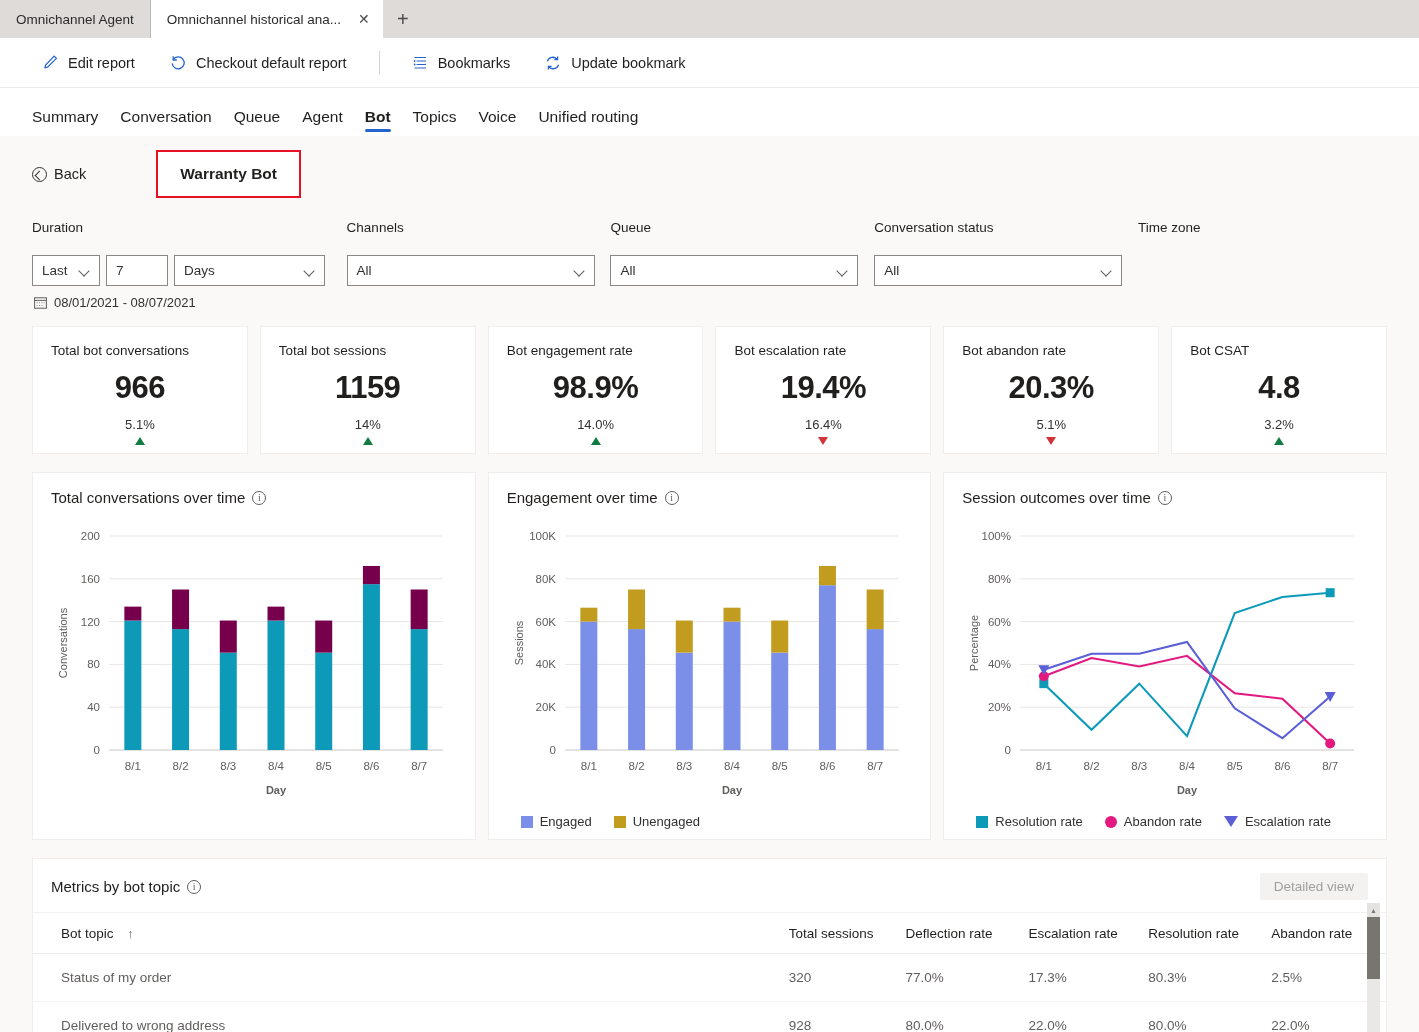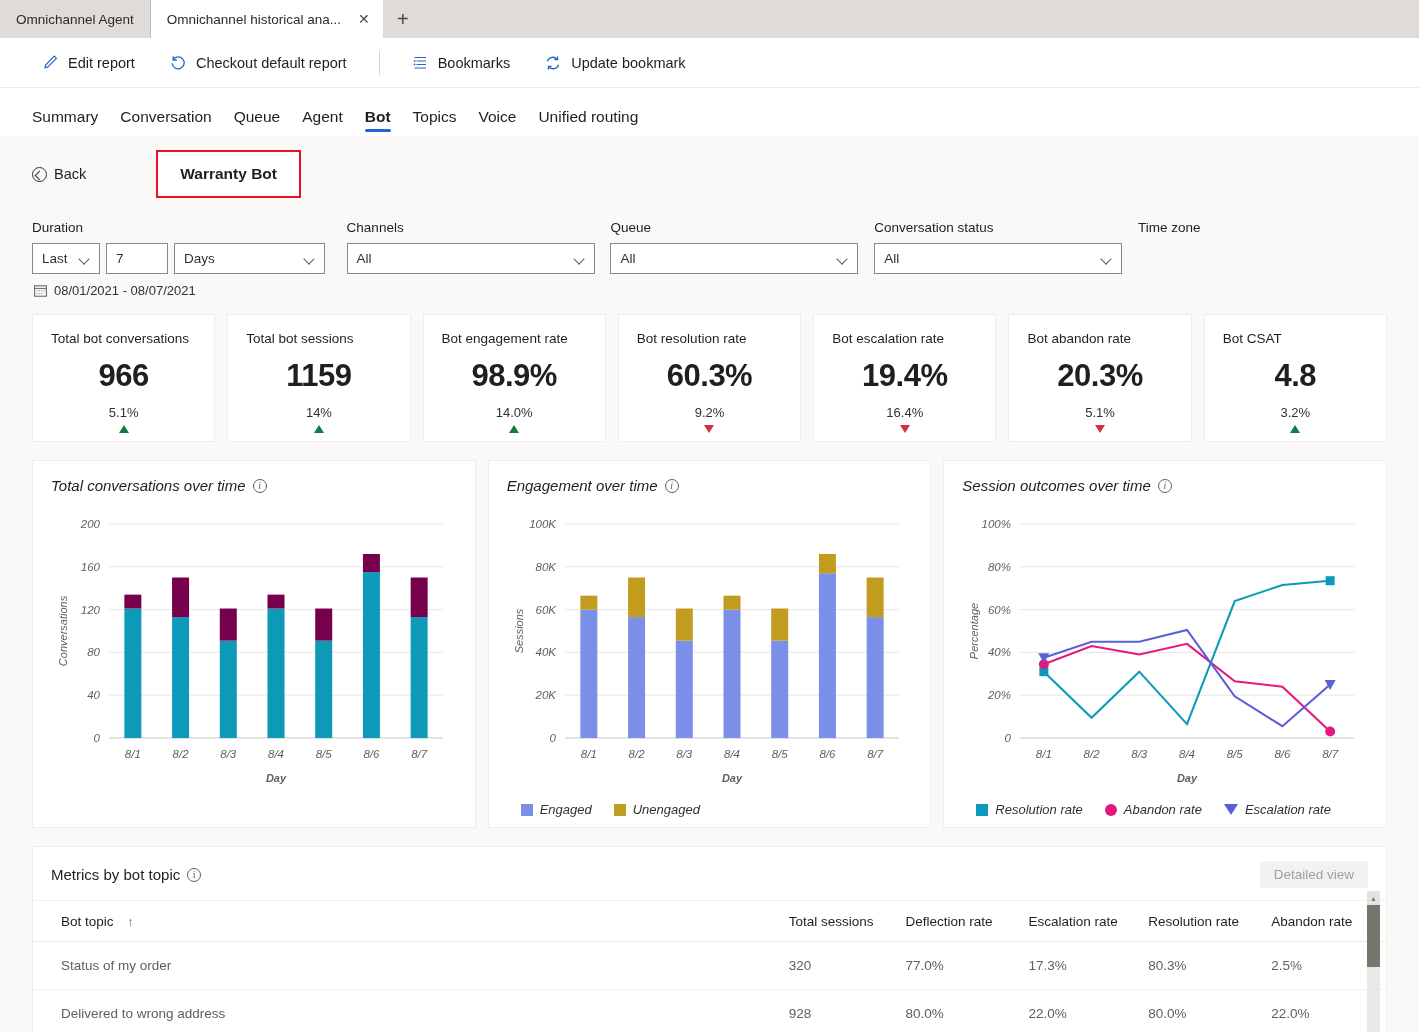--- a/index.html
+++ b/index.html
@@ -76,21 +76,21 @@
     transform: rotate(45deg);
   }
   .bottitle {
     margin-left: 70px; border: 2.5px solid #e81123; background: #ffffff;
     padding: 13px 22px; font-size: 15.5px; font-weight: bold; color: #201f1e;
   }
 
   
   .filters { display: flex; padding: 22px 32px 0 32px; gap: 0; }
   .fgroup { display: flex; flex-direction: column; }
-  .flabel { font-size: 13.5px; color: #201f1e; margin-bottom: 8px; }
+  .flabel { font-size: 13.5px; color: #201f1e; margin-bottom: 20px; }
   .frow { display: flex; gap: 6px; }
   .fbox {
     height: 31px; background: #ffffff; border: 1px solid #8a8886;
     display: flex; align-items: center; justify-content: space-between;
     padding: 0 9px; font-size: 13.5px; color: #323130;
   }
   .chev { width: 10px; height: 10px; position: relative; flex: 0 0 auto; margin-left: 8px; }
   .chev::before {
     content: ''; position: absolute; left: 0px; top: 1px; width: 7px; height: 7px;
     border-right: 1.2px solid #605e5c; border-bottom: 1.2px solid #605e5c;
@@ -110,21 +110,20 @@
   .kpi-delta { margin-top: 11px; font-size: 13px; color: #323130; display: flex; align-items: center; gap: 5px; flex-direction: column; }
   .tri-up { width: 0; height: 0; border-left: 5.5px solid transparent; border-right: 5.5px solid transparent; border-bottom: 8px solid #107c41; }
   .tri-dn { width: 0; height: 0; border-left: 5.5px solid transparent; border-right: 5.5px solid transparent; border-top: 8px solid #d13438; }
 
   
   .chartrow { display: flex; gap: 12px; padding: 18px 32px 0 32px; }
   .card {
     flex: 1 1 0; background: #ffffff; border: 1px solid #f0eeec;
     height: 368px; padding: 16px 18px 10px 18px; display: flex; flex-direction: column;
     position: relative;
-    font-style: italic;
   }
   .card-title { font-size: 15px; color: #201f1e; display: flex; align-items: center; gap: 7px; }
   .info {
     width: 14px; height: 14px; border: 1.2px solid #605e5c; border-radius: 50%;
     font-size: 10px; line-height: 12px; text-align: center; color: #605e5c; font-family: "Liberation Serif", serif;
   }
   .plot { flex: 1 1 auto; position: relative; margin-top: 6px; }
   .legend { display: flex; gap: 22px; padding-left: 14px; padding-top: 2px; }
   .litem { display: flex; align-items: center; gap: 7px; font-size: 13px; color: #323130; }
   .lsw { width: 12px; height: 12px; }
@@ -319,28 +318,20 @@
         <span>14%</span>
         <span class="tri-up"></span>
       </div>
     </div>
     <div class="kpi">
       <div class="kpi-title">Bot engagement rate</div>
       <div class="kpi-value">98.9%</div>
       <div class="kpi-delta">
         <span>14.0%</span>
         <span class="tri-up"></span>
-      </div>
-    </div>
-    <div class="kpi">
-      <div class="kpi-title">Bot resolution rate</div>
-      <div class="kpi-value">60.3%</div>
-      <div class="kpi-delta">
-        <span>9.2%</span>
-        <span class="tri-dn"></span>
       </div>
     </div>
     <div class="kpi">
       <div class="kpi-title">Bot escalation rate</div>
       <div class="kpi-value">19.4%</div>
       <div class="kpi-delta">
         <span>16.4%</span>
         <span class="tri-dn"></span>
       </div>
     </div>

